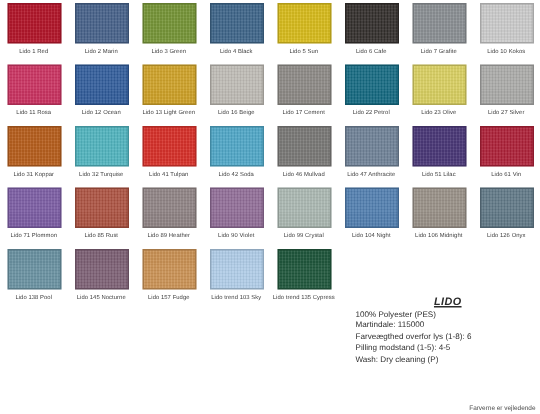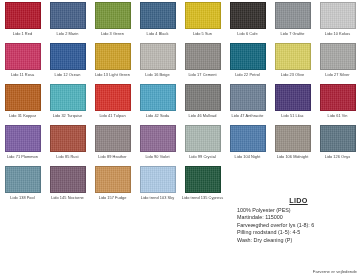--- a/index.html
+++ b/index.html
@@ -66,20 +66,21 @@
     width:123px;
   }
   .info-title{
     font-size:7.2px;
     font-weight:bold;
     text-align:center;
     text-decoration:underline;
     color:#2b2b2b;
     letter-spacing:0.3px;
     margin-bottom:2px;
+    font-style:italic;
   }
   .info-line{
     font-size:5.4px;
     line-height:7.4px;
     color:#2f2f2f;
     text-align:left;
     white-space:nowrap;
   }
   .footnote{
     position:absolute;

